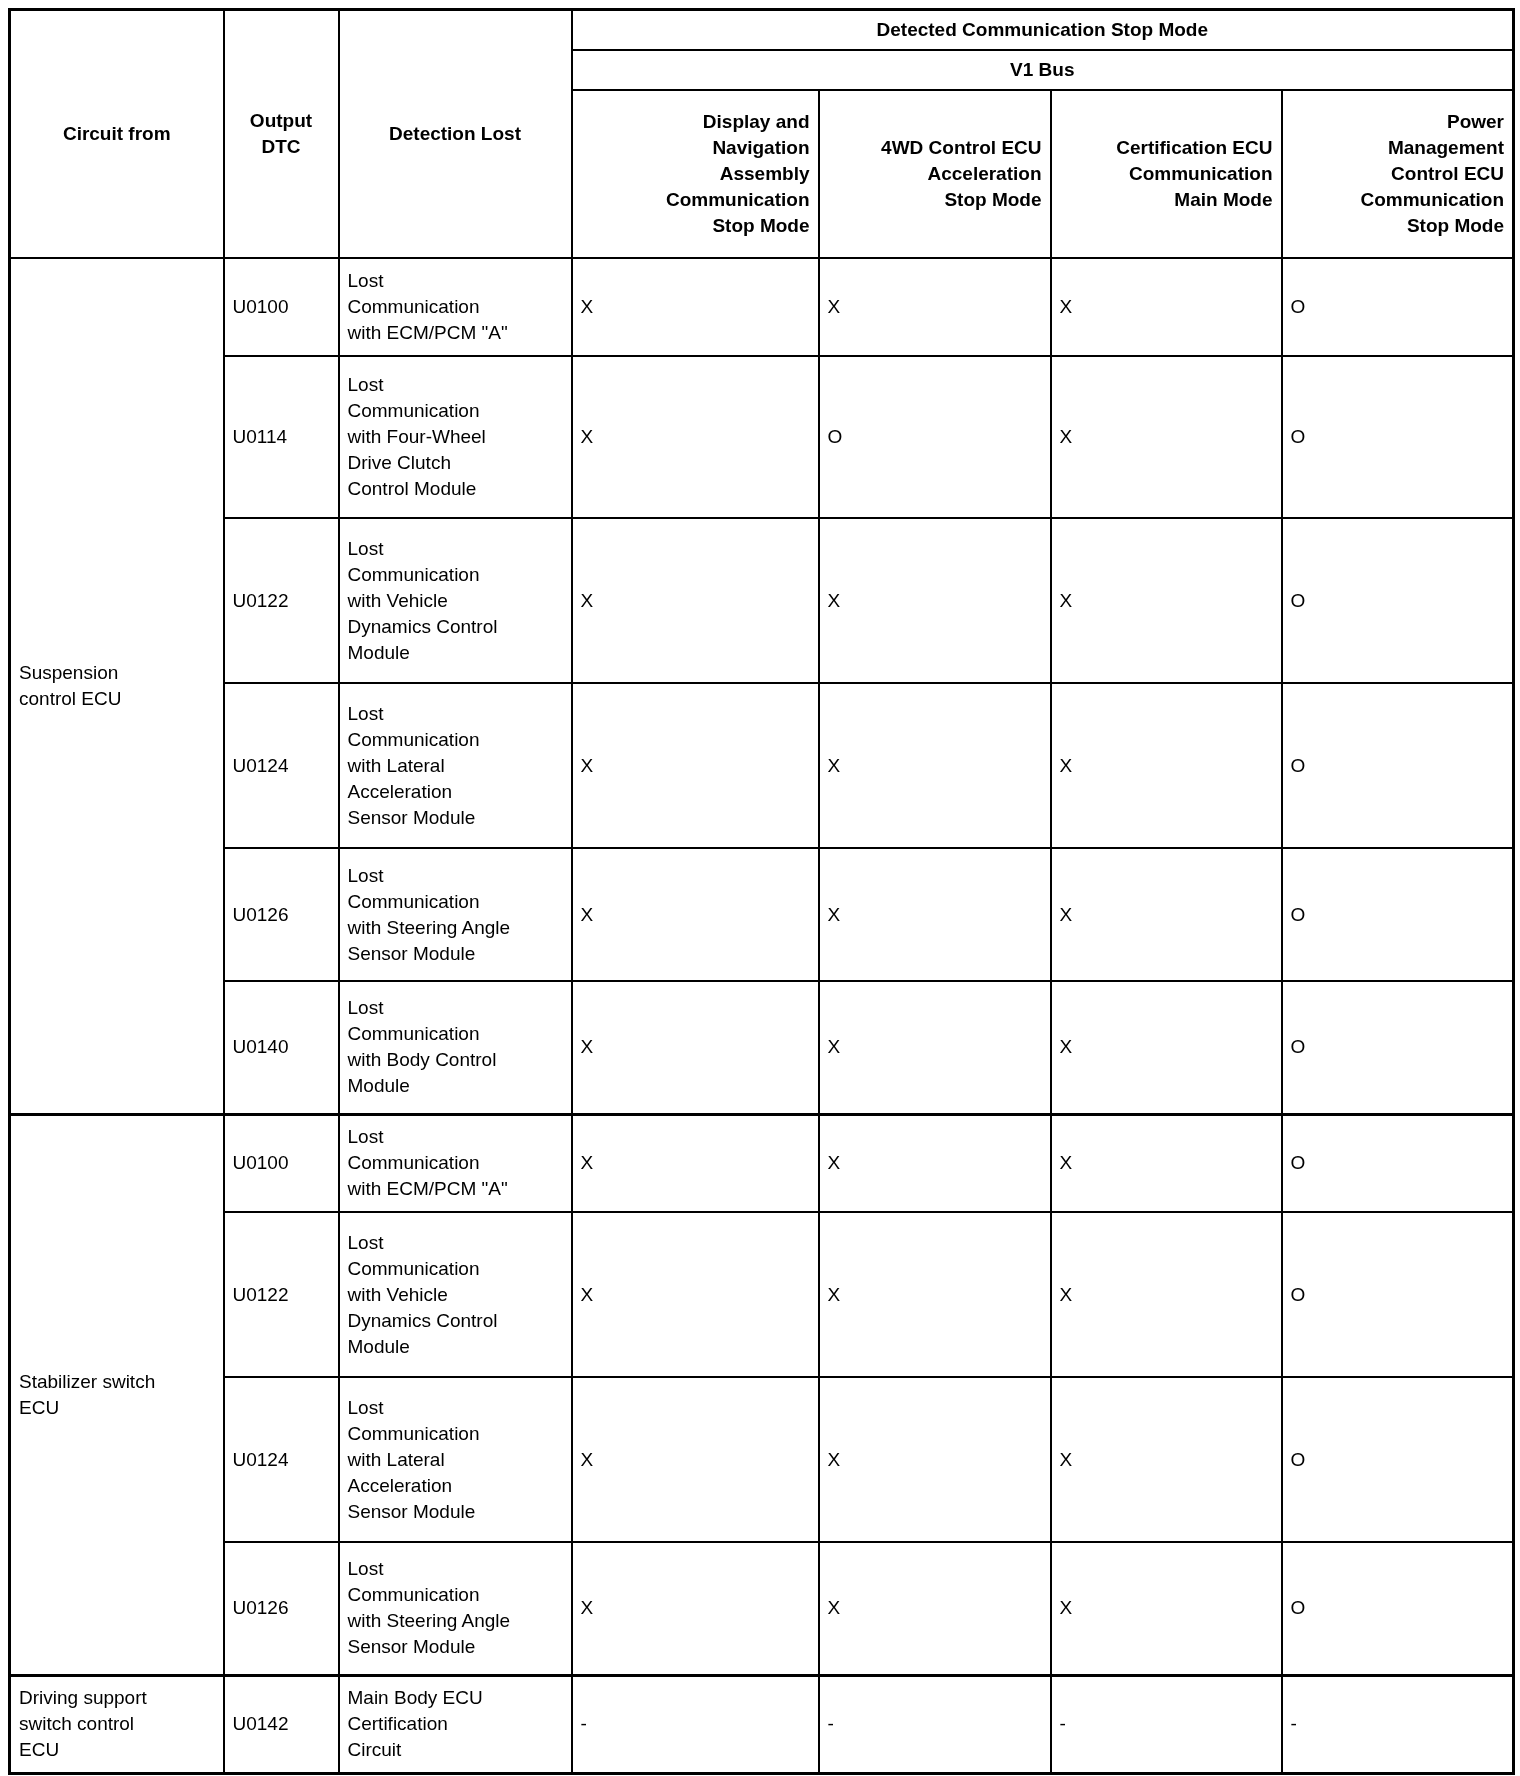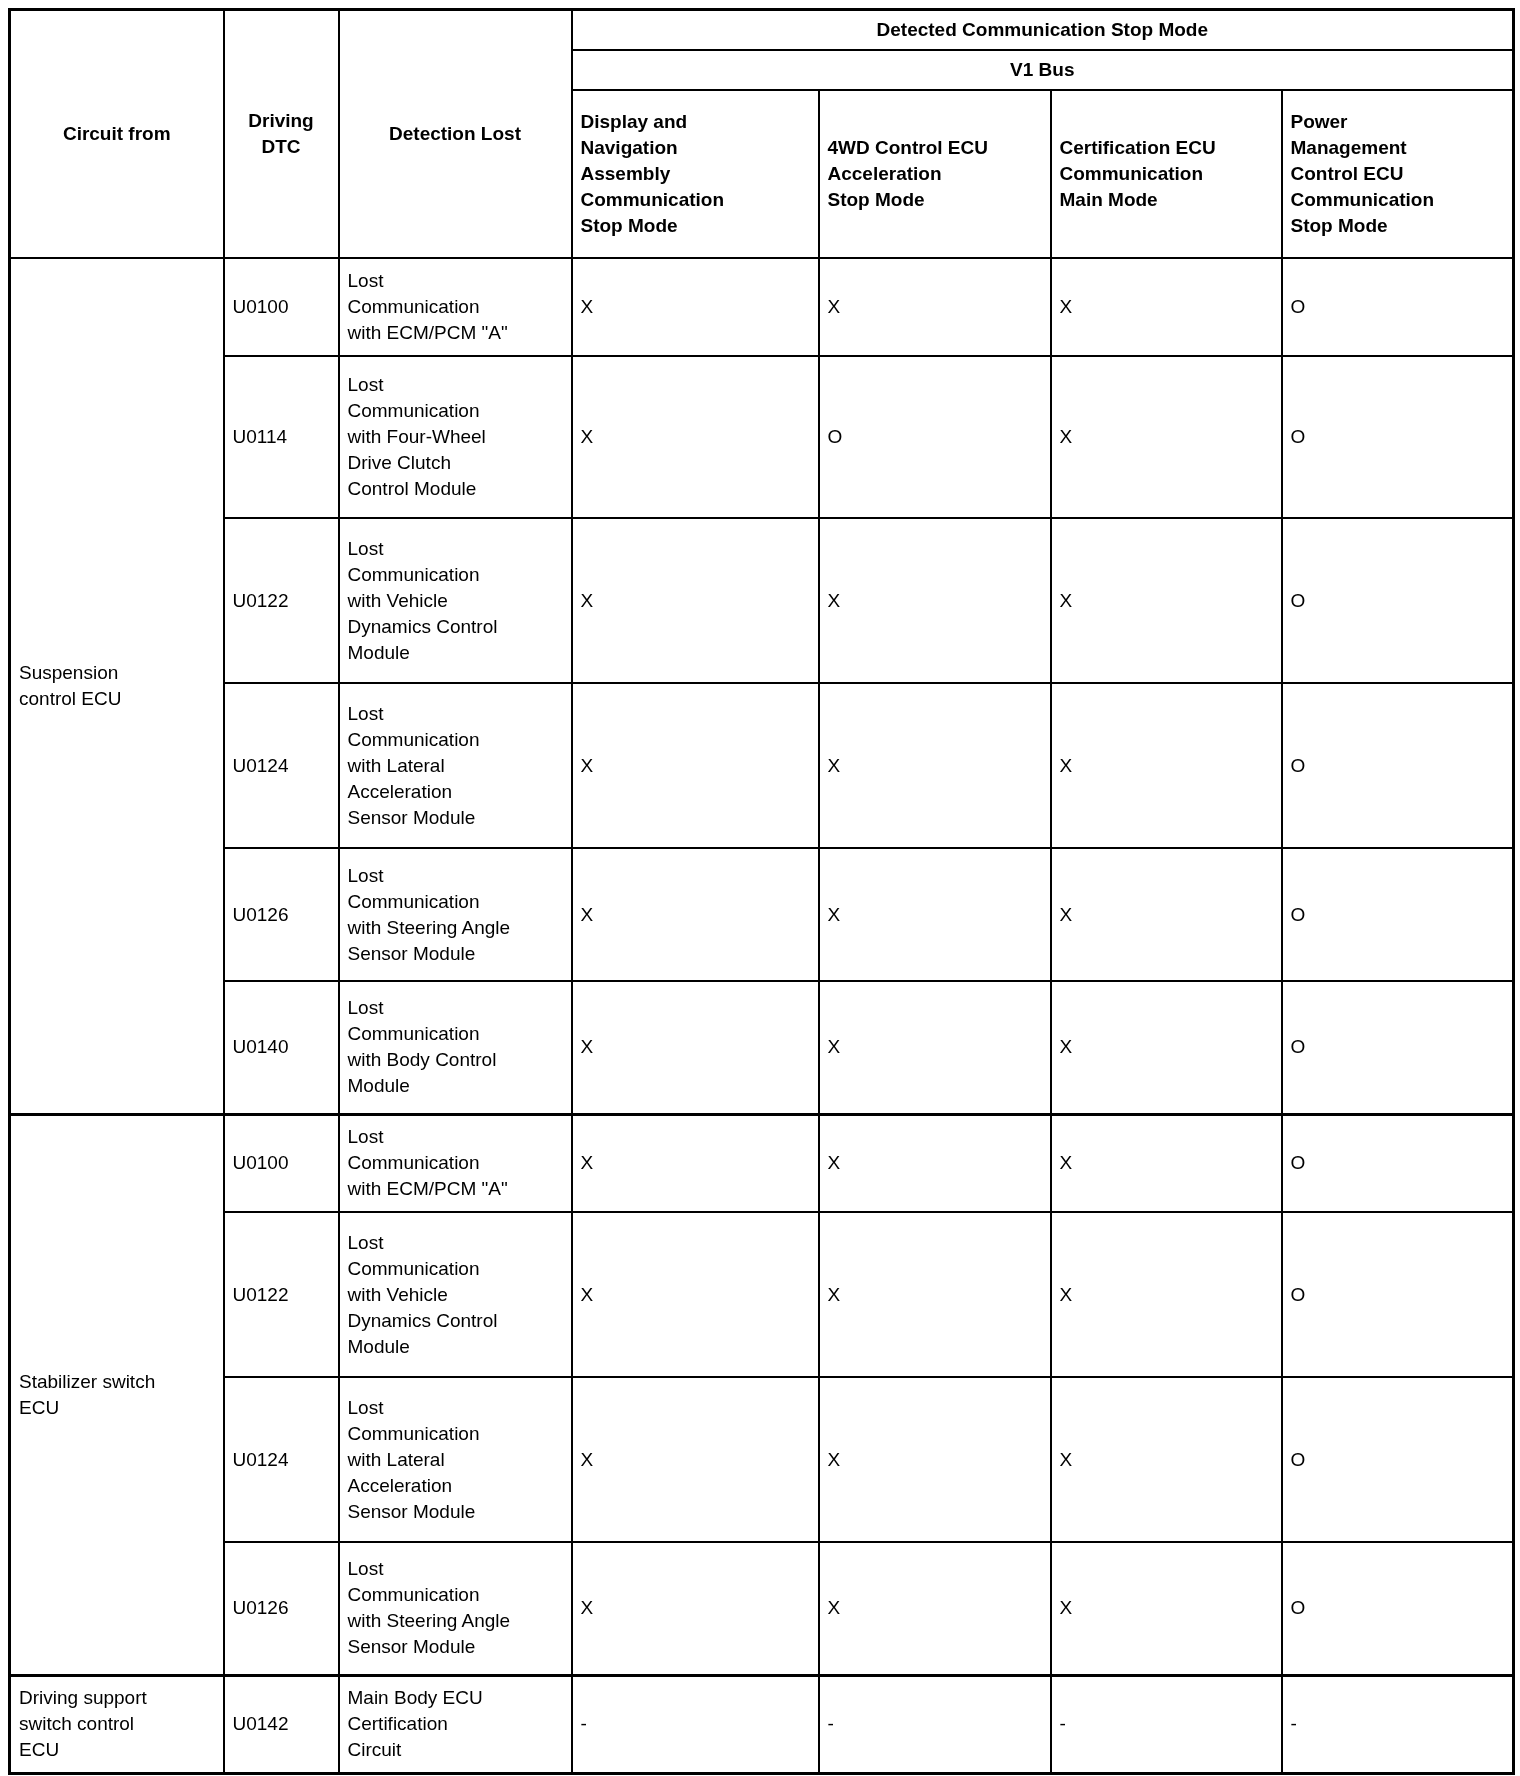--- a/index.html
+++ b/index.html
@@ -26,42 +26,42 @@
     font-size: 19px;
     line-height: 26px;
     vertical-align: middle;
     padding: 6px 8px;
     white-space: pre-line;
     overflow: hidden;
     background: #ffffff;
   }
   th { font-weight: bold; }
   .hc { text-align: center; }
-  .hl { text-align: left; vertical-align: middle; }
+  .hl { text-align: right; vertical-align: middle; }
   td { text-align: left; font-weight: normal; }
   tr.group-start td { border-top: 3px solid #000000; }
 </style>
 </head>
 <body>
 
 <div class="page">
   <table class="dtc-table">
     <colgroup>
       <col style="width:214px">
       <col style="width:115px">
       <col style="width:233px">
       <col style="width:247px">
       <col style="width:232px">
       <col style="width:231px">
       <col style="width:232px">
     </colgroup>
     <thead>
       <tr style="height:38px">
         <th rowspan="3" class="hc">Circuit from</th>
-        <th rowspan="3" class="hc">Driving
+        <th rowspan="3" class="hc">Output
 DTC</th>
         <th rowspan="3" class="hc">Detection Lost</th>
         <th colspan="4" class="hc">Detected Communication Stop Mode</th>
       </tr>
       <tr style="height:36px">
         <th colspan="4" class="hc">V1 Bus</th>
       </tr>
       <tr style="height:168px">
         <th class="hl">Display and
 Navigation

